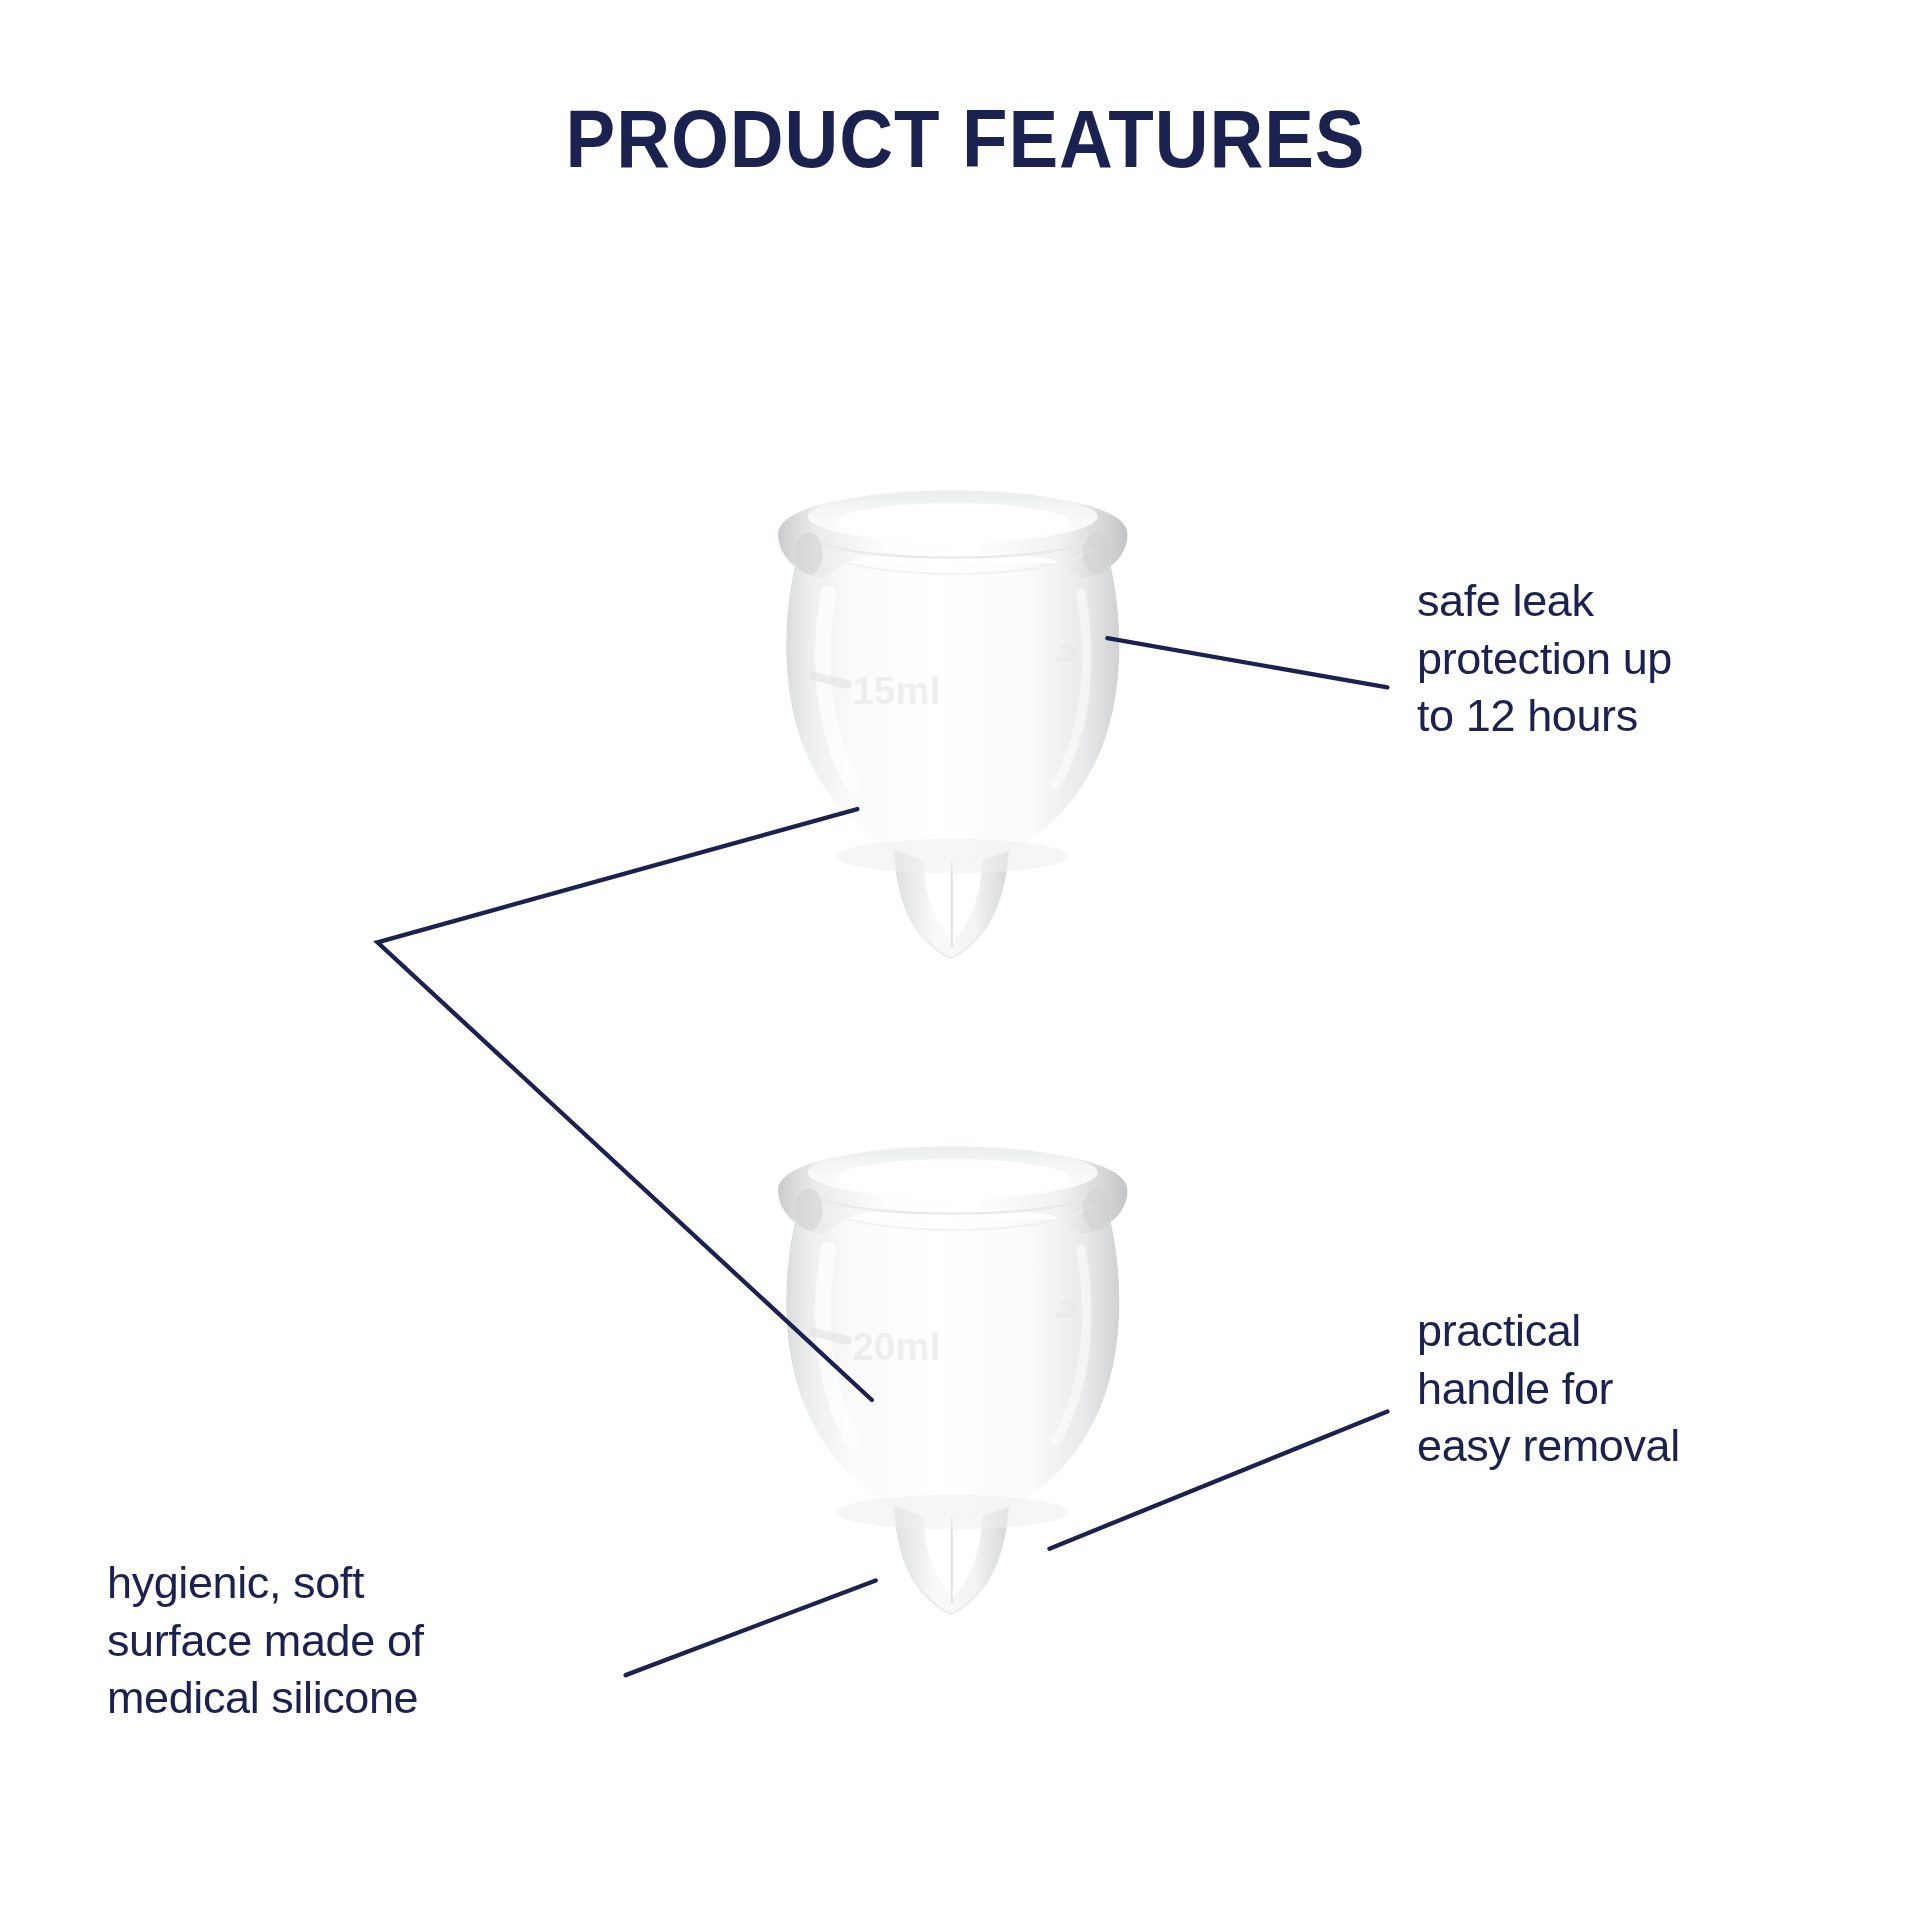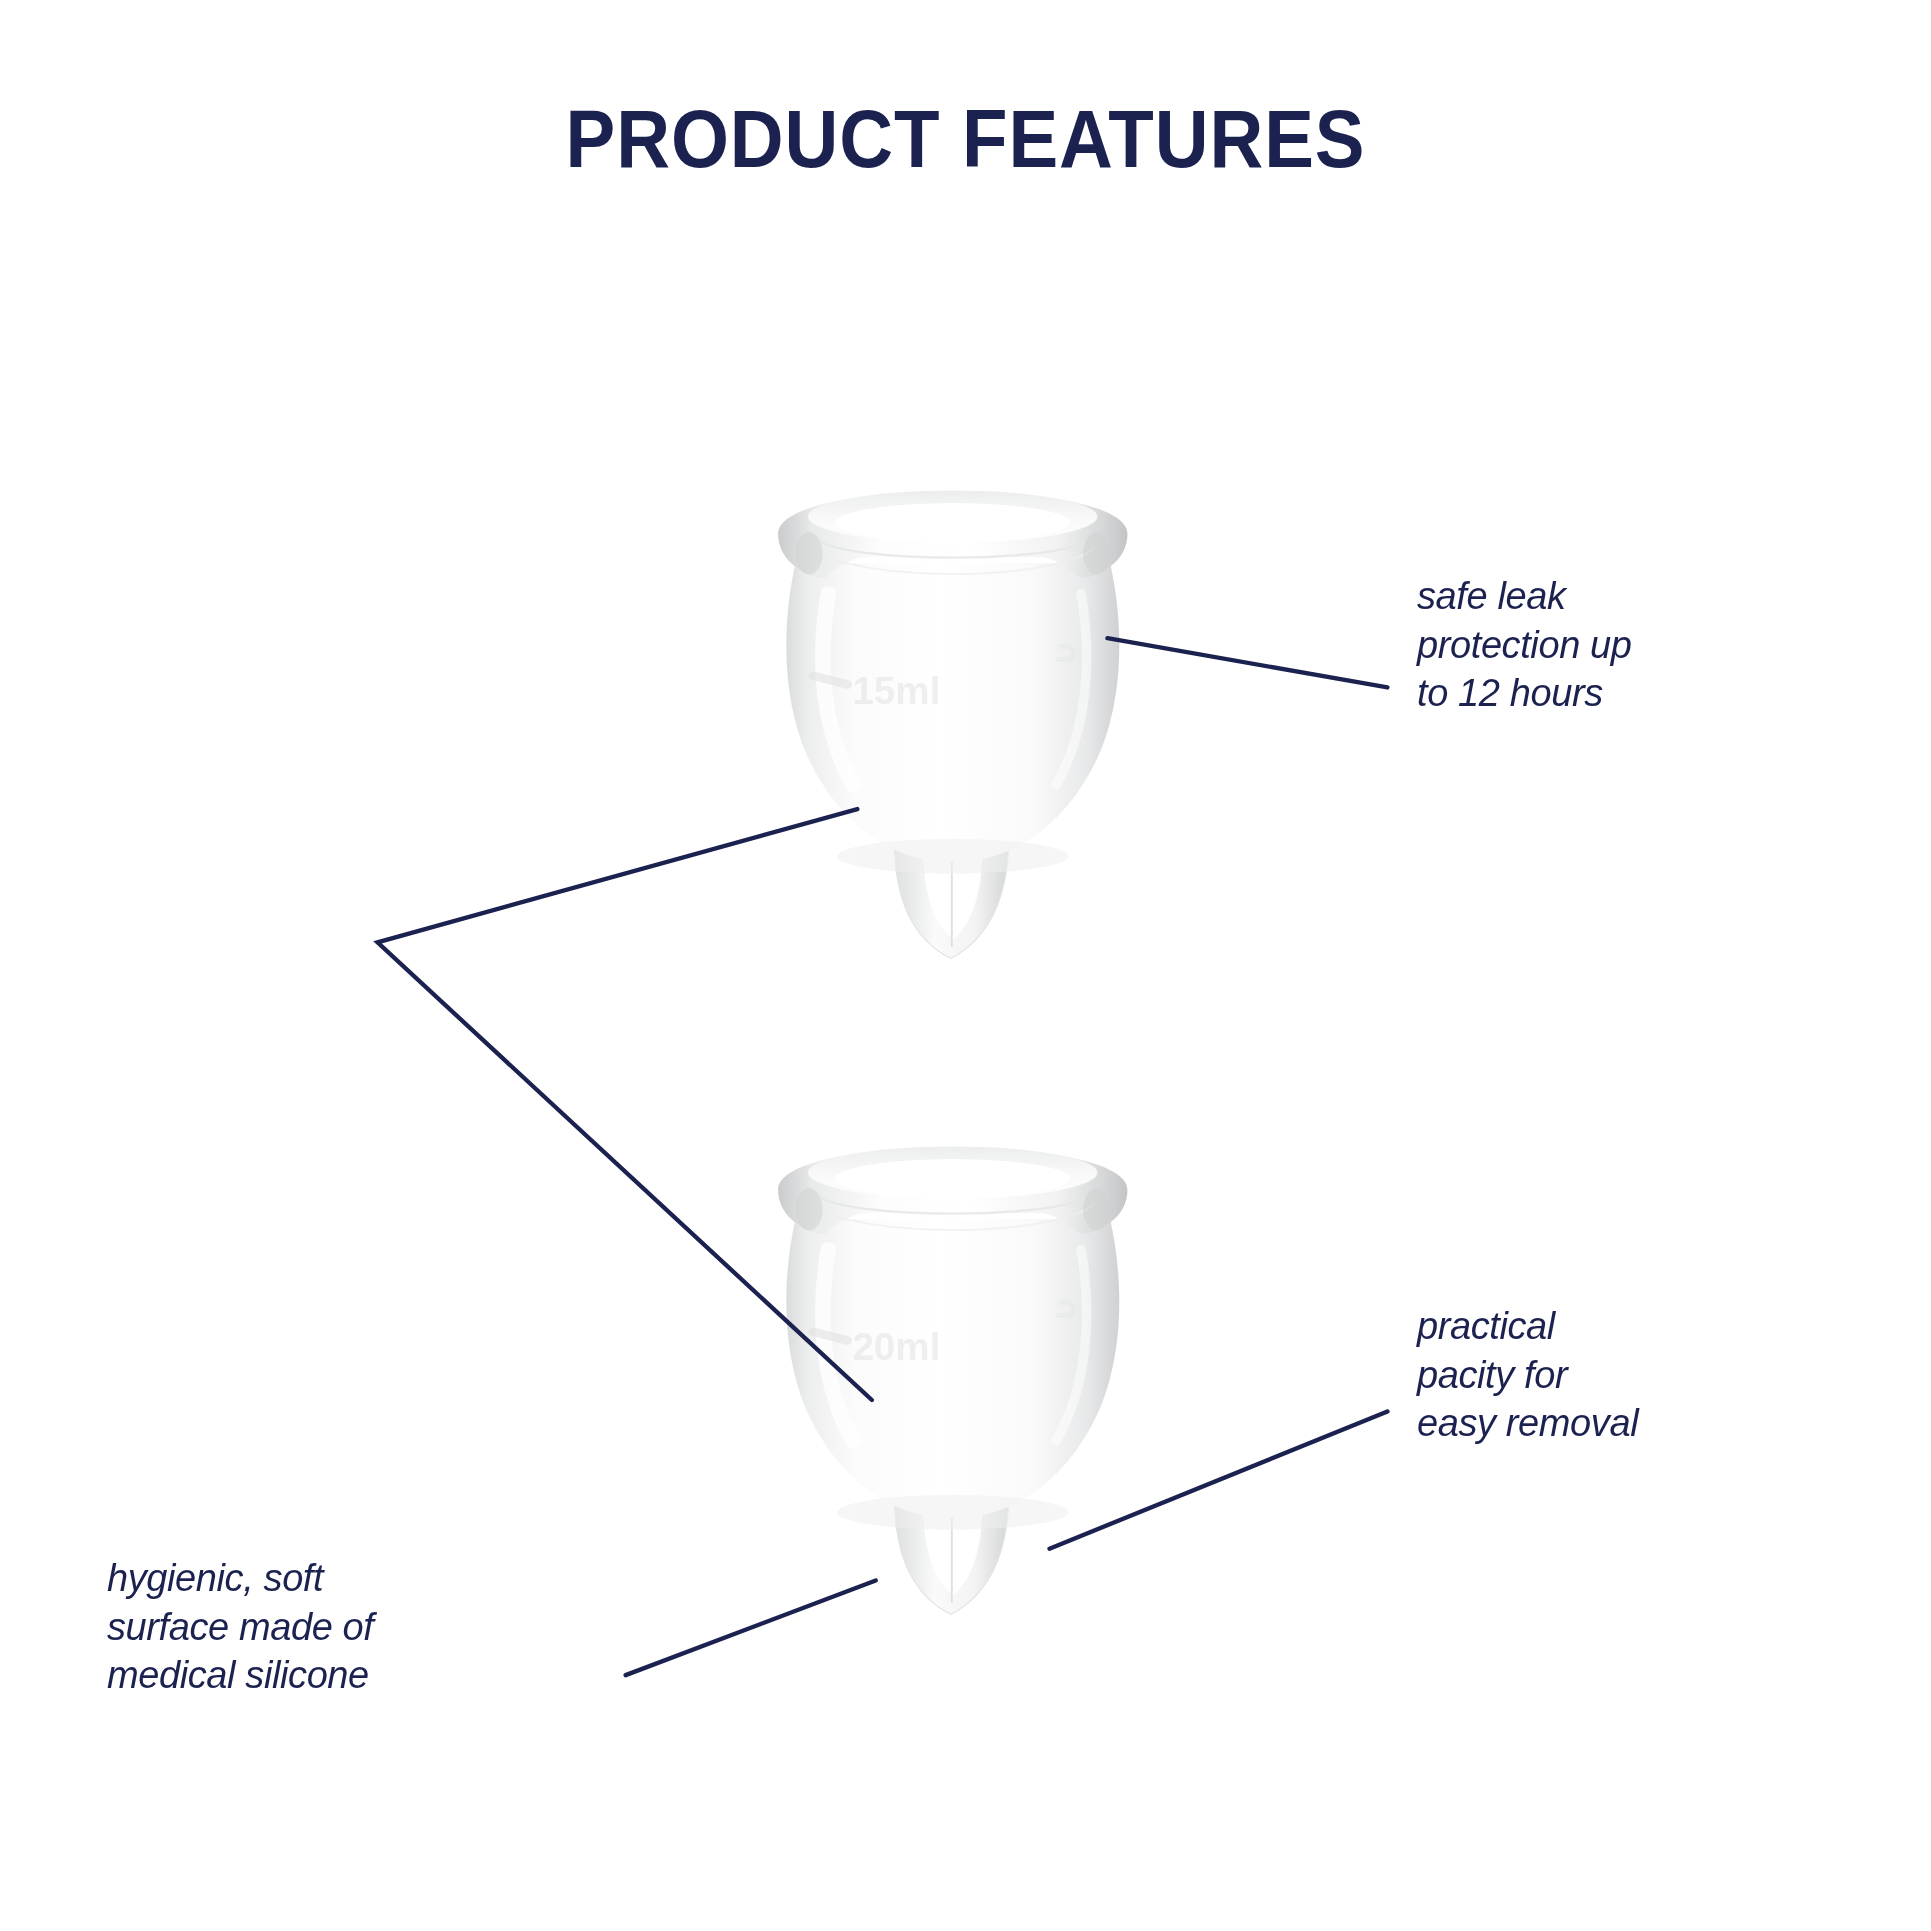--- a/index.html
+++ b/index.html
@@ -32,25 +32,24 @@
     transform-origin: center top;
     white-space: nowrap;
   }
 
   
   .callout {
     position: absolute;
     color: #1c2250;
     font-family: "Liberation Sans", sans-serif;
     font-weight: 400;
-    font-size: 38px;
+    font-size: 45px;
     line-height: 1.28;
     white-space: pre-line;
     letter-spacing: -0.4px;
-    font-style: italic;
   }
   #callout-capacity   { left: 106px;  top: 649px;  width: 367px; }
   #callout-leak       { left: 1417px; top: 572px;  width: 454px; }
   #callout-handle     { left: 1417px; top: 1302px; width: 454px; }
   #callout-silicone   { left: 107px;  top: 1554px; width: 541px; }
 
   
   .cup-wrap {
     position: absolute;
   }
@@ -235,21 +234,21 @@
       <line x1="1087" y1="1604" x2="1437" y2="1462"></line>
     </g>
   </svg>
 
 
   <div class="callout" id="callout-leak">safe leak
 protection up
 to 12 hours</div>
 
   <div class="callout" id="callout-handle">practical
-pacity for
+handle for
 easy removal</div>
 
   <div class="callout" id="callout-silicone">hygienic, soft
 surface made of
 medical silicone</div>
 
 </div>
 
 
 </body></html>

